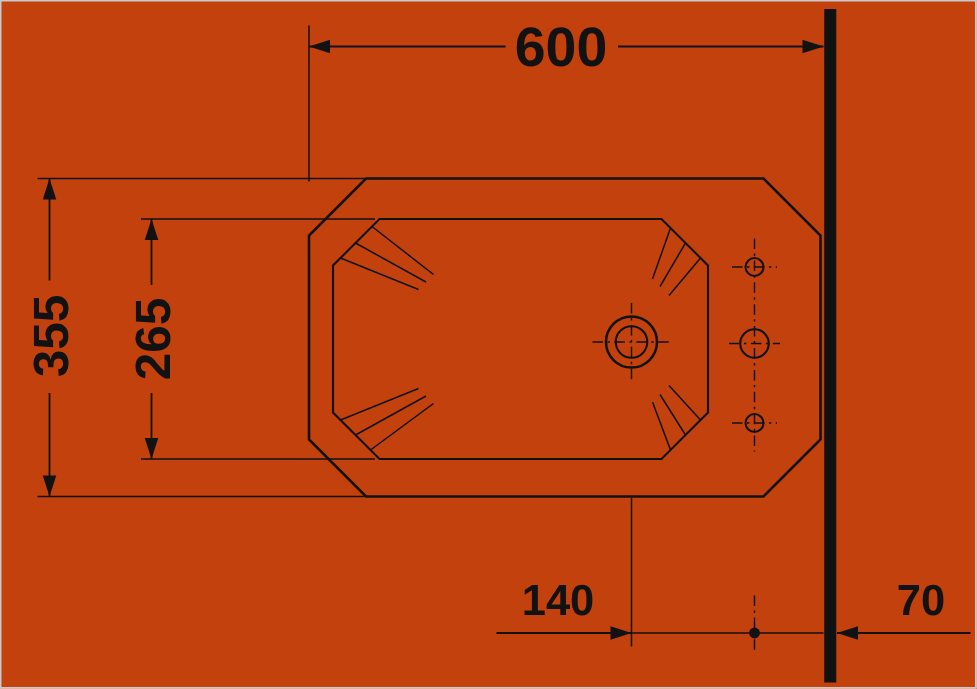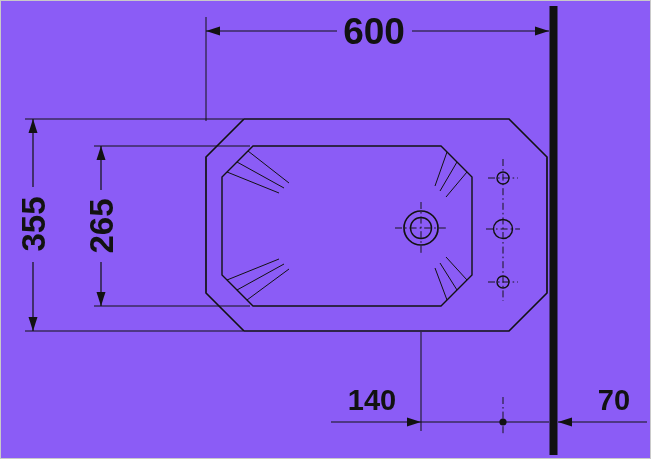--- a/index.html
+++ b/index.html
@@ -5,21 +5,21 @@
   html, body {
     margin: 0;
     padding: 0;
     background: #ffffff;
   }
   .frame {
     position: relative;
     width: 651px;
     height: 459px;
     box-sizing: border-box;
-    background: #8b5cf6;
+    background: #c2410c;
     border: 1px solid #c9c9c9;
     font-family: "Liberation Sans", sans-serif;
     overflow: hidden;
   }
   svg { display: block; }
   .ln  { stroke: #121212; fill: none; stroke-linecap: butt; }
   .w17 { stroke-width: 1.7; }
   .w14 { stroke-width: 1.4; }
   .w12 { stroke-width: 1.2; }
   .w11 { stroke-width: 1.1; }

